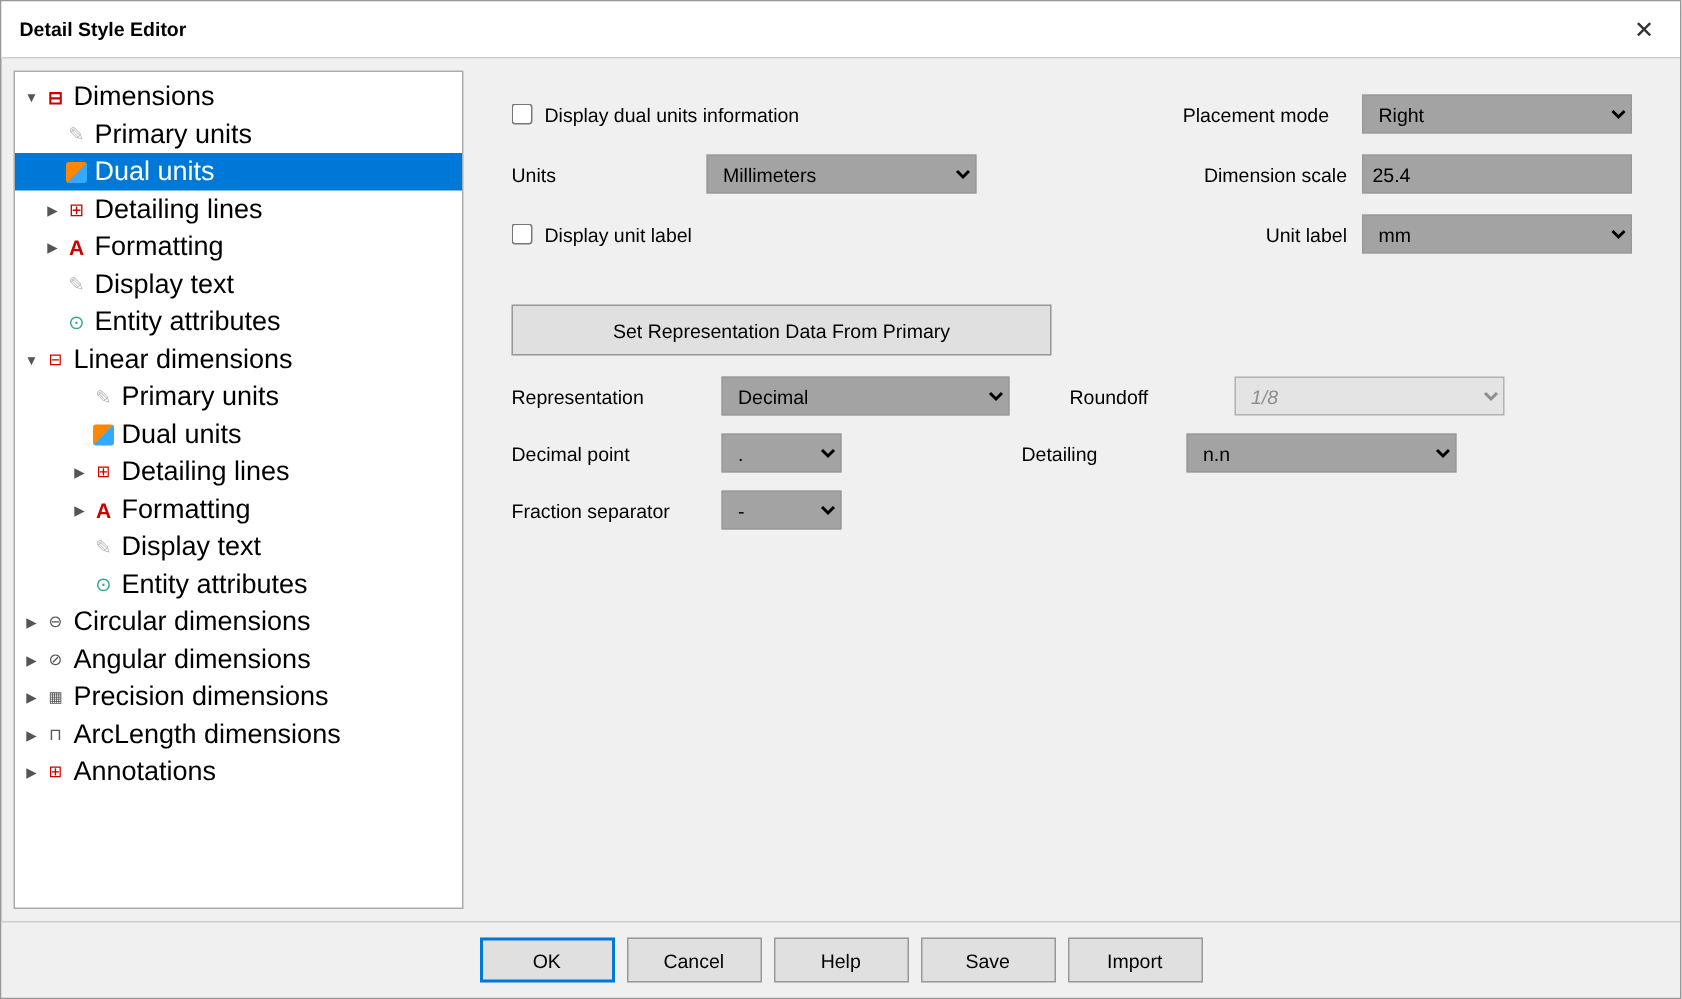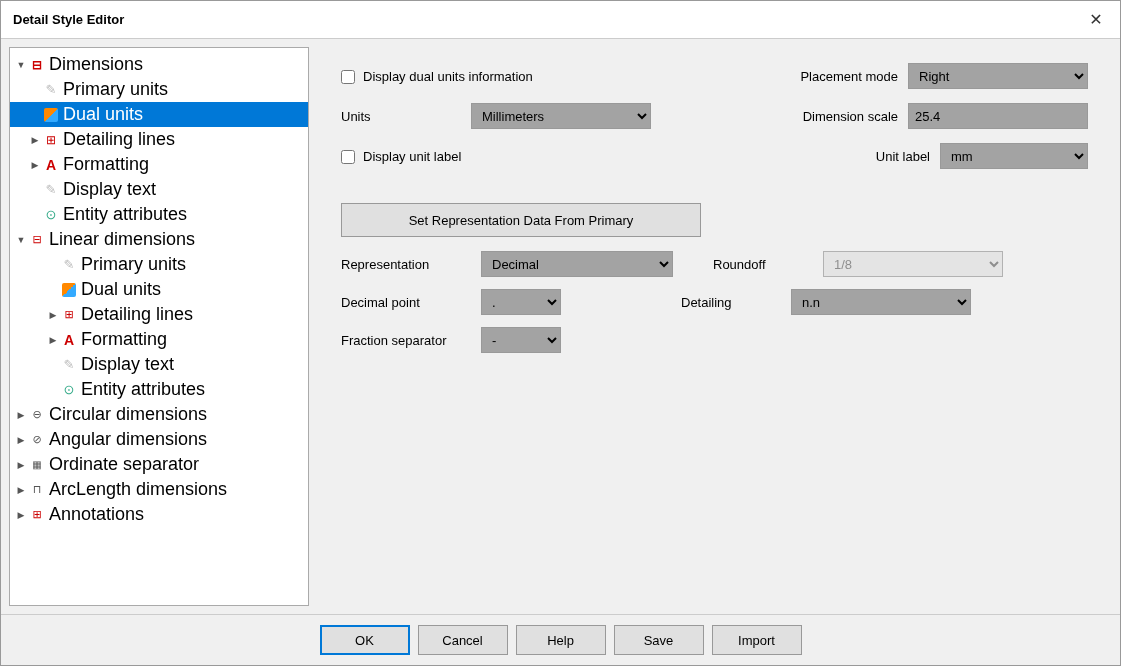--- a/index.html
+++ b/index.html
@@ -108,21 +108,21 @@
     .content-area {
       flex: 1;
       background: #f0f0f0;
       padding: 16px 24px;
       display: flex;
       flex-direction: column;
       gap: 0;
     }
     .checkbox-row {
       display: flex;
-      align-items: flex-end;
+      align-items: flex-start;
       gap: 8px;
       margin-bottom: 14px;
     }
     .two-col-form {
       display: flex;
       gap: 40px;
       margin-bottom: 14px;
       align-items: center;
     }
     .form-group {
@@ -142,21 +142,21 @@
       border: 1px solid #999;
       background: #a3a3a3;
       font-size: 13px;
       padding: 2px 6px;
       outline: none;
     }
     select { cursor: pointer; padding-right: 4px; }
     select:disabled { background: #e0e0e0; color: #666; }
     .units-select { width: 180px; }
     .placement-select { width: 180px; }
-    .unit-label-select { width: 148px; }
+    .unit-label-select { width: 180px; }
     .dim-scale-input { width: 180px; }
     input[type="checkbox"] {
       width: 14px;
       height: 14px;
       cursor: pointer;
       flex-shrink: 0;
     }
     .set-rep-btn {
       width: 360px;
       height: 34px;
@@ -198,21 +198,21 @@
       gap: 10px;
       flex: 1;
     }
     .rep-group-right label {
       color: #000;
       font-size: 13px;
       white-space: nowrap;
       min-width: 100px;
     }
     .rep-select { width: 192px; }
-    .roundoff-select { width: 180px; }
+    .roundoff-select { width: 180px; font-style: italic; }
     .precision-select { width: 180px; }
     .decimal-select { width: 80px; }
     .frac-select { width: 80px; }
     .footer {
       border-top: 1px solid #ccc;
       background: #f0f0f0;
       padding: 10px 16px;
       display: flex;
       justify-content: center;
       gap: 8px;
@@ -348,21 +348,21 @@
 
       <div class="tree-item" style="padding-left:4px;">
         <span class="expand-arrow">▶</span>
         <span class="tree-icon" style="color:#555;">⊘</span>
         <span class="item-label">Angular dimensions</span>
       </div>
 
       <div class="tree-item" style="padding-left:4px;">
         <span class="expand-arrow">▶</span>
         <span class="tree-icon" style="color:#555; font-size:10px;">▦</span>
-        <span class="item-label">Ordinate separator</span>
+        <span class="item-label">Precision dimensions</span>
       </div>
 
       <div class="tree-item" style="padding-left:4px;">
         <span class="expand-arrow">▶</span>
         <span class="tree-icon" style="color:#555;">⊓</span>
         <span class="item-label">ArcLength dimensions</span>
       </div>
 
       <div class="tree-item" style="padding-left:4px;">
         <span class="expand-arrow">▶</span>
@@ -373,21 +373,21 @@
     </div>
 
     <div class="right-panel">
       <div class="content-area">
 
         <div class="two-col-form">
           <div class="checkbox-row" style="margin-bottom:0;">
             <input type="checkbox" id="chk-dual" style="">
             <label for="chk-dual">Display dual units information</label>
           </div>
-          <div style="display:flex;align-items:center;gap:10px;margin-left:auto;">
+          <div style="display:flex;align-items:center;gap:22px;margin-left:auto;">
             <label style="white-space:nowrap;">Placement mode</label>
             <select class="placement-select">
               <option>Right</option>
               <option>Left</option>
               <option>Above</option>
               <option>Below</option>
             </select>
           </div>
         </div>
 

